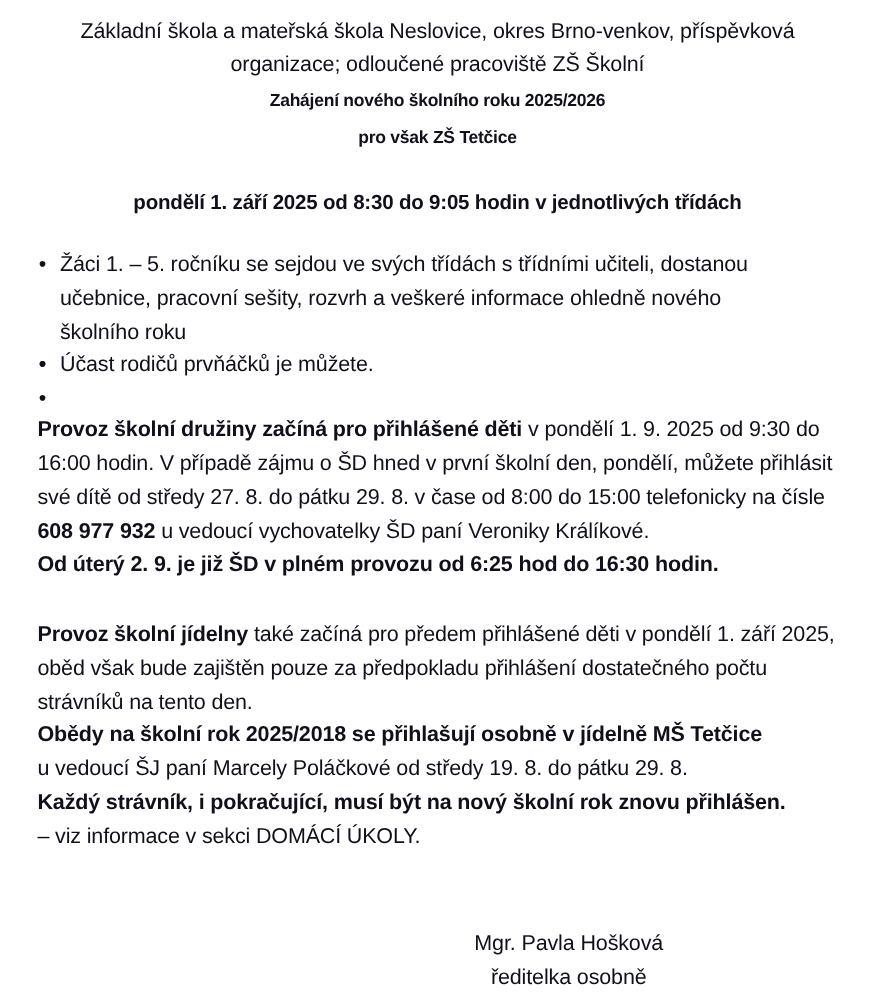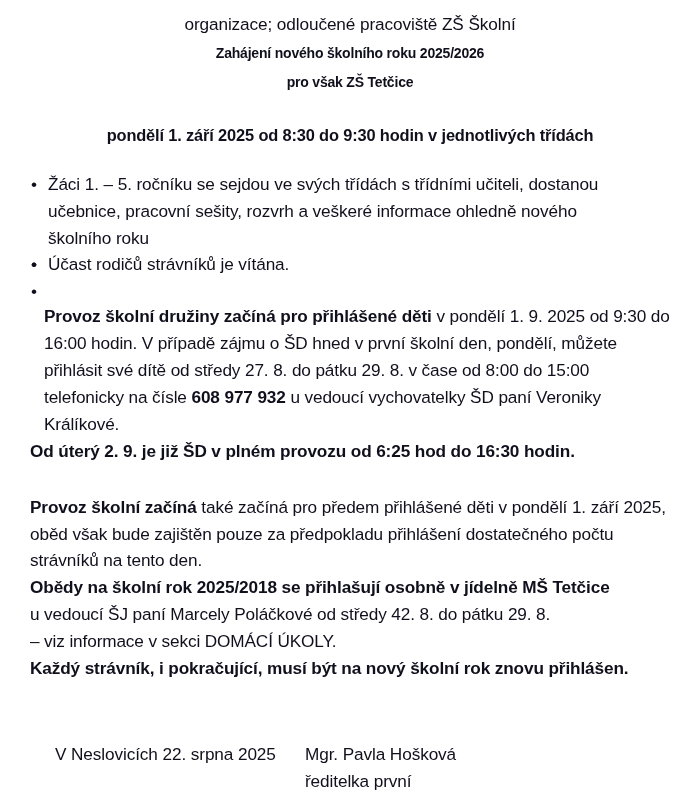--- a/index.html
+++ b/index.html
@@ -78,21 +78,21 @@
   }
 
   
   .para {
     font-size: 17.2px;
     line-height: 26.9px;
     padding-left: 30px;
     padding-right: 28px;
     letter-spacing: -0.12px;
   }
-  .para.gap-druzina { margin-top: 25px; margin-left: 14px; }
+  .para.gap-druzina { margin-top: 25px; }
   .para.gap-jidelna { margin-top: 29px; }
   .b { font-weight: bold; }
 
   
   .sign-row {
     position: absolute;
     left: 0;
     top: 741px;
     width: 700px;
     height: 60px;
@@ -104,77 +104,77 @@
     font-size: 17.2px;
     line-height: 26.9px;
     letter-spacing: -0.1px;
     white-space: nowrap;
   }
   .sign-right {
     position: absolute;
     left: 305px;
     top: 0;
     width: 300px;
-    text-align: left;
+    text-align: center;
     font-size: 17.2px;
     line-height: 26.9px;
     letter-spacing: -0.1px;
   }
   .sign-right div { white-space: nowrap; }
 </style>
 </head>
 <body>
 
 <div class="page">
 
   <div class="header">
+    <div class="org-line">Základní škola a mateřská škola Neslovice, okres Brno-venkov, příspěvková</div>
     <div class="org-line">organizace; odloučené pracoviště ZŠ Školní</div>
     <div class="title">Zahájení nového školního roku 2025/2026</div>
     <div class="title">pro však ZŠ Tetčice</div>
   </div>
 
-  <div class="datebar">pondělí 1. září 2025 od 8:30 do 9:30 hodin v jednotlivých třídách</div>
+  <div class="datebar">pondělí 1. září 2025 od 8:30 do 9:05 hodin v jednotlivých třídách</div>
 
   <ul class="bullets">
     <li>
       <span class="bullet-dot">•</span>
       <span>Žáci 1. – 5. ročníku se sejdou ve svých třídách s třídními učiteli, dostanou učebnice, pracovní sešity, rozvrh a veškeré informace ohledně nového školního roku</span>
     </li>
     <li>
       <span class="bullet-dot">•</span>
     </li>
     <li>
       <span class="bullet-dot">•</span>
-      <span>Účast rodičů strávníků je vítána.</span>
+      <span>Účast rodičů prvňáčků je můžete.</span>
     </li>
     <li>
       <span class="bullet-dot">•</span>
     </li>
   </ul>
 
   <div class="para gap-druzina">
     <span class="b">Provoz školní družiny začíná pro přihlášené děti</span><span> v pondělí 1. 9. 2025 od 9:30 do 16:00 hodin. V případě zájmu o ŠD hned v první školní den, pondělí, můžete přihlásit své dítě od středy 27. 8. do pátku 29. 8. v čase od 8:00 do 15:00 telefonicky na čísle </span><span class="b">608 977 932</span><span> u vedoucí vychovatelky ŠD paní Veroniky Králíkové.</span>
   </div>
   <div class="para">
     <span class="b">Od úterý 2. 9. je již ŠD v plném provozu od 6:25 hod do 16:30 hodin.</span>
   </div>
 
   <div class="para gap-jidelna">
-    <span class="b">Provoz školní začíná</span><span> také začíná pro předem přihlášené děti v pondělí 1. září 2025, oběd však bude zajištěn pouze za předpokladu přihlášení dostatečného počtu strávníků na tento den.</span>
+    <span class="b">Provoz školní jídelny</span><span> také začíná pro předem přihlášené děti v pondělí 1. září 2025, oběd však bude zajištěn pouze za předpokladu přihlášení dostatečného počtu strávníků na tento den.</span>
   </div>
   <div class="para">
     <span class="b">Obědy na školní rok 2025/2018 se přihlašují osobně v jídelně MŠ Tetčice</span>
   </div>
-  <div class="para">u vedoucí ŠJ paní Marcely Poláčkové od středy 42. 8. do pátku 29. 8.</div>
-  <div class="para"> – viz informace v sekci DOMÁCÍ ÚKOLY.</div>
+  <div class="para">u vedoucí ŠJ paní Marcely Poláčkové od středy 19. 8. do pátku 29. 8.</div>
   <div class="para">
     <span class="b">Každý strávník, i pokračující, musí být na nový školní rok znovu přihlášen.</span>
   </div>
+  <div class="para"> – viz informace v sekci DOMÁCÍ ÚKOLY.</div>
 
   <div class="sign-row">
-    <div class="sign-left">V Neslovicích 22. srpna 2025</div>
     <div class="sign-right">
       <div>Mgr. Pavla Hošková</div>
-      <div>ředitelka první</div>
+      <div>ředitelka osobně</div>
     </div>
   </div>
 
 </div>
 
 </body></html>

